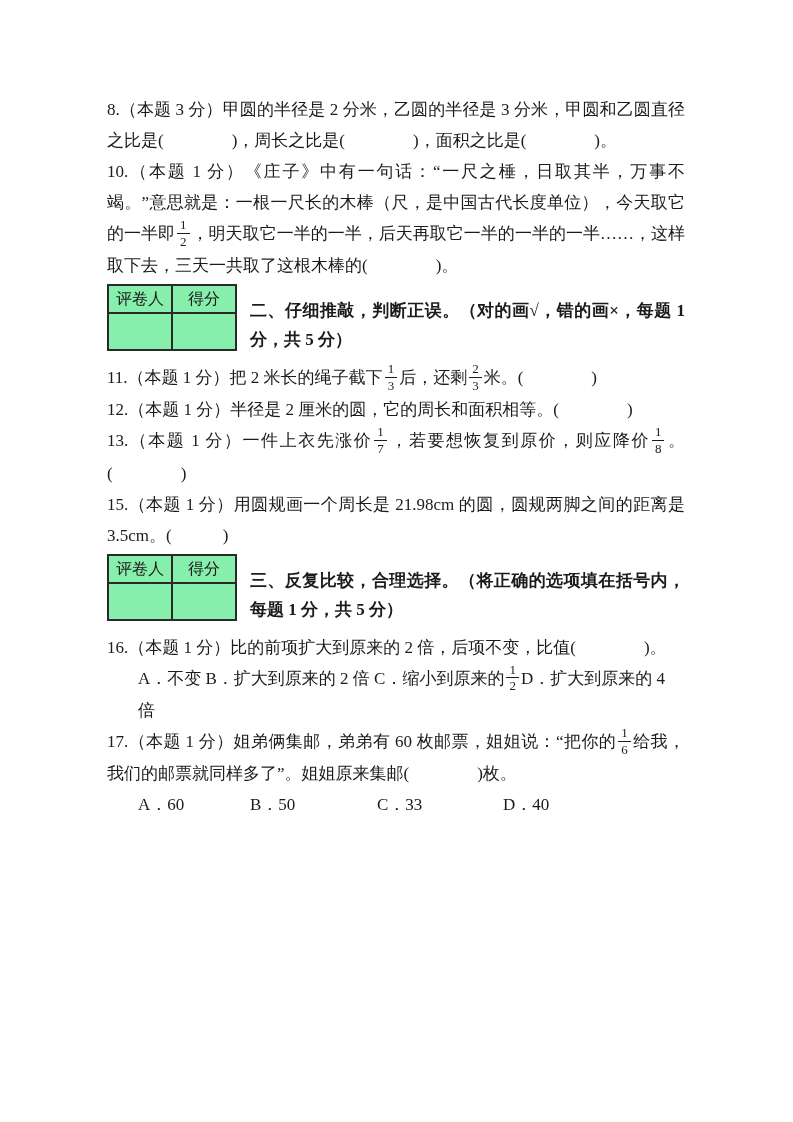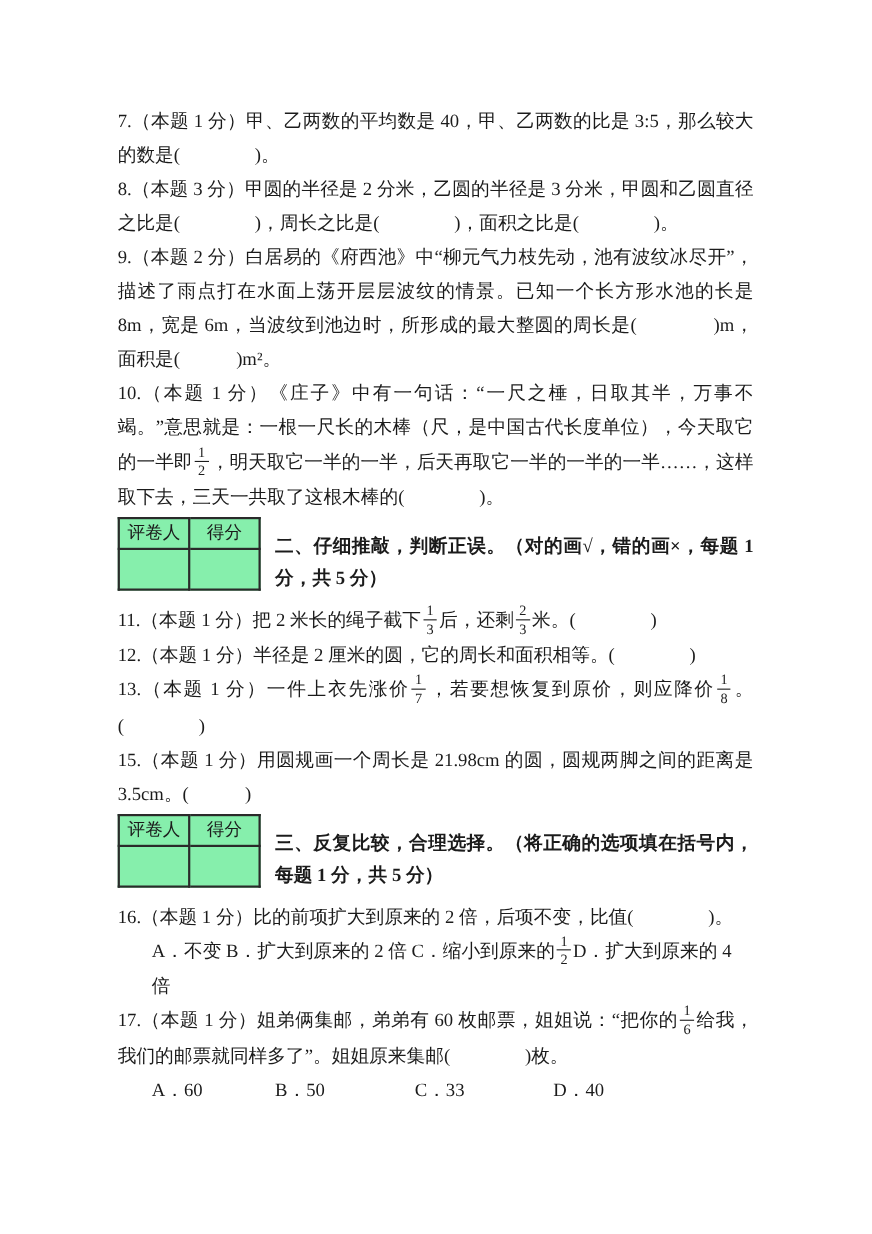--- a/index.html
+++ b/index.html
@@ -91,23 +91,21 @@
   .frac .den {
     display: block;
     padding-top: 1px;
   }
 </style>
 </head>
 <body>
 
 <div class="page">
   <div class="content">
-      <div class="para">7.（本题 1 分）甲、乙两数的平均数是 40，甲、乙两数的比是 3:5，那么较大的数是(　　　　)。</div>
       <div class="para">8.（本题 3 分）甲圆的半径是 2 分米，乙圆的半径是 3 分米，甲圆和乙圆直径之比是(　　　　)，周长之比是(　　　　)，面积之比是(　　　　)。</div>
-      <div class="para">9.（本题 2 分）白居易的《府西池》中“柳元气力枝先动，池有波纹冰尽开”，描述了雨点打在水面上荡开层层波纹的情景。已知一个长方形水池的长是 8m，宽是 6m，当波纹到池边时，所形成的最大整圆的周长是(　　　　)m，面积是(　　　)m²。</div>
       <div class="para">10.（本题 1 分）《庄子》中有一句话：“一尺之棰，日取其半，万事不竭。”意思就是：一根一尺长的木棒（尺，是中国古代长度单位），今天取它的一半即<span class="frac"><span class="num">1</span><span class="den">2</span></span>，明天取它一半的一半，后天再取它一半的一半的一半……，这样取下去，三天一共取了这根木棒的(　　　　)。</div>
       <div class="grader">
         <table class="gtable">
           <tbody>
             <tr>
               <td class="ghead">评卷人</td>
               <td class="ghead">得分</td>
             </tr>
             <tr>
               <td class="gempty"></td>

